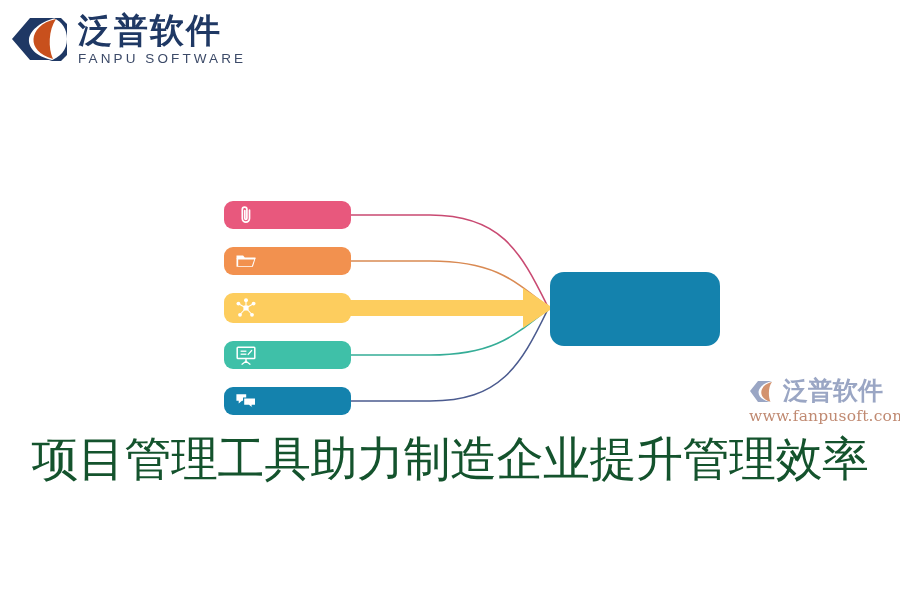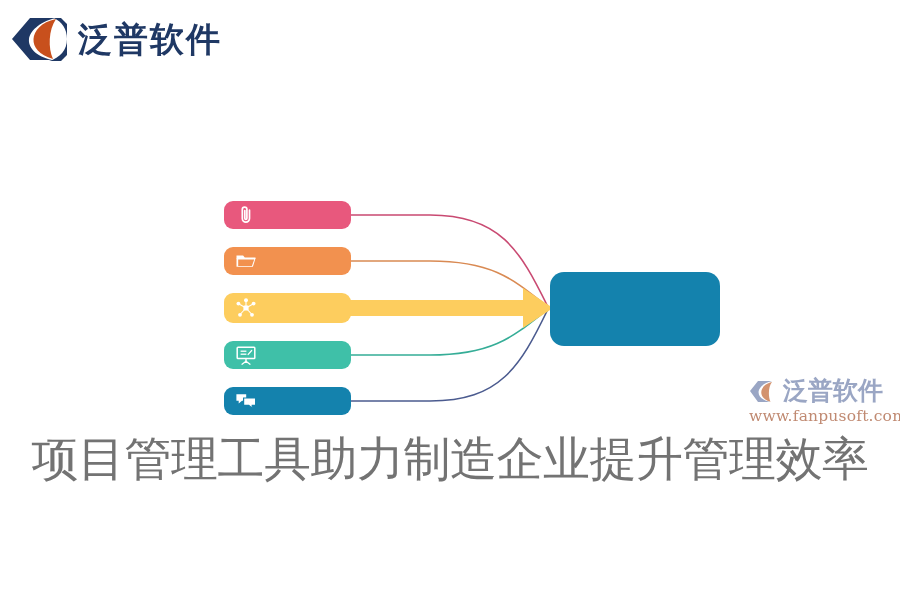--- a/index.html
+++ b/index.html
@@ -92,21 +92,21 @@
 
   
   .headline {
     position: absolute;
     left: 0;
     top: 424px;
     width: 900px;
     text-align: center;
     font-size: 47px;
     line-height: 70px;
-    color: #737373;
+    color: #14532d;
     font-family: "DejaVu Sans", "Liberation Sans", sans-serif;
     letter-spacing: -0.5px;
     white-space: nowrap;
   }
 
   
   .watermark {
     position: absolute;
     right: 6px;
     bottom: 8px;
@@ -151,20 +151,21 @@
     <span class="brand-mark">
       <svg viewBox="0 0 62 62" width="62" height="62" xmlns="http://www.w3.org/2000/svg">
         <path d="M4 31 L22 10 L48 10 C30 14 22 24 21 31 C20 39 27 48 44 52 L22 52 Z" fill="#1f3864"></path>
         <path d="M48 11 C33 14 26 23 25.5 31 C25 39 31 47 45 51 C40 40 40.5 22 48 11 Z" fill="#c8501d"></path>
         <path d="M49 12 C43 22 42.5 40 46 51 C54 46 58 39 58 31 C58 22 54 15 49 12 Z" fill="#ffffff"></path>
         <path d="M46 10 C54 14 59 21 59 31 C59 42 52 50 41 53 L53 53 L59 47 L59 16 L53 10 Z" fill="#1f3864"></path>
       </svg>
     </span>
     <span class="brand-text">
       <span class="brand-cn">泛普软件</span>
+      <span class="brand-en">FANPU SOFTWARE</span>
     </span>
   </div>
 
   <div class="diagram">
 
     <svg class="diagram-svg" width="900" height="600" xmlns="http://www.w3.org/2000/svg">
 
       <path d="M351 215 L430 215 C500 215 520 250 548 307" fill="none" stroke="#c94a72" stroke-width="1.6"></path>
 
       <path d="M351 261 L430 261 C495 261 515 281 548 307" fill="none" stroke="#d98a53" stroke-width="1.6"></path>

